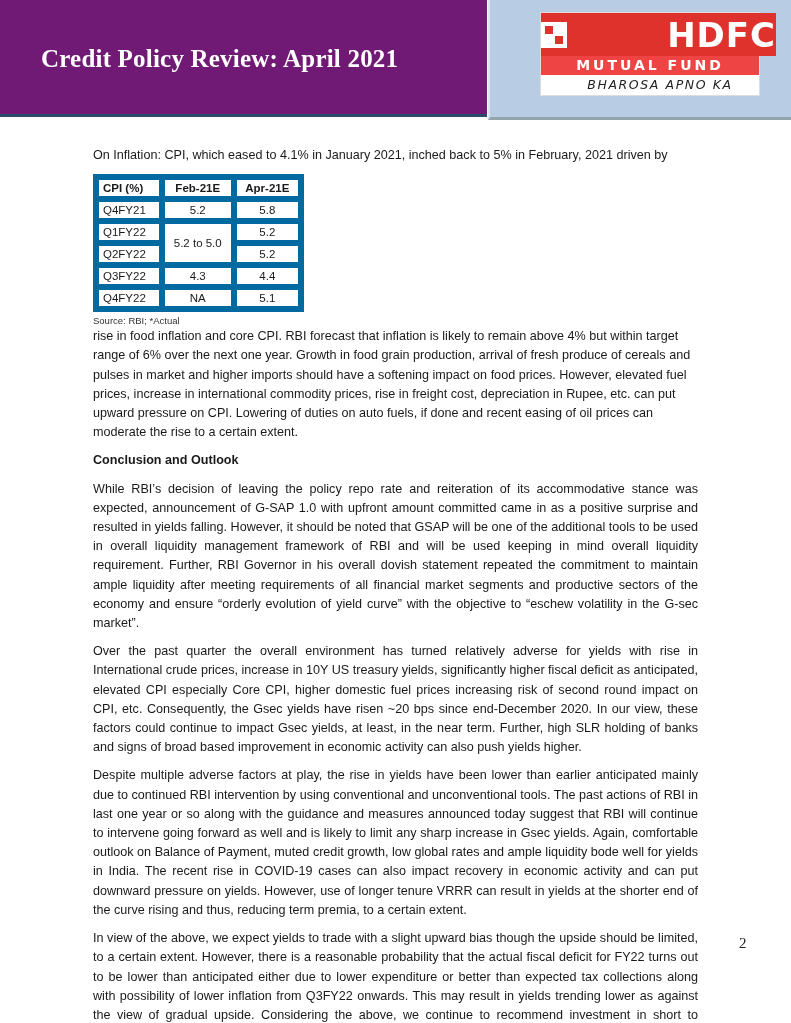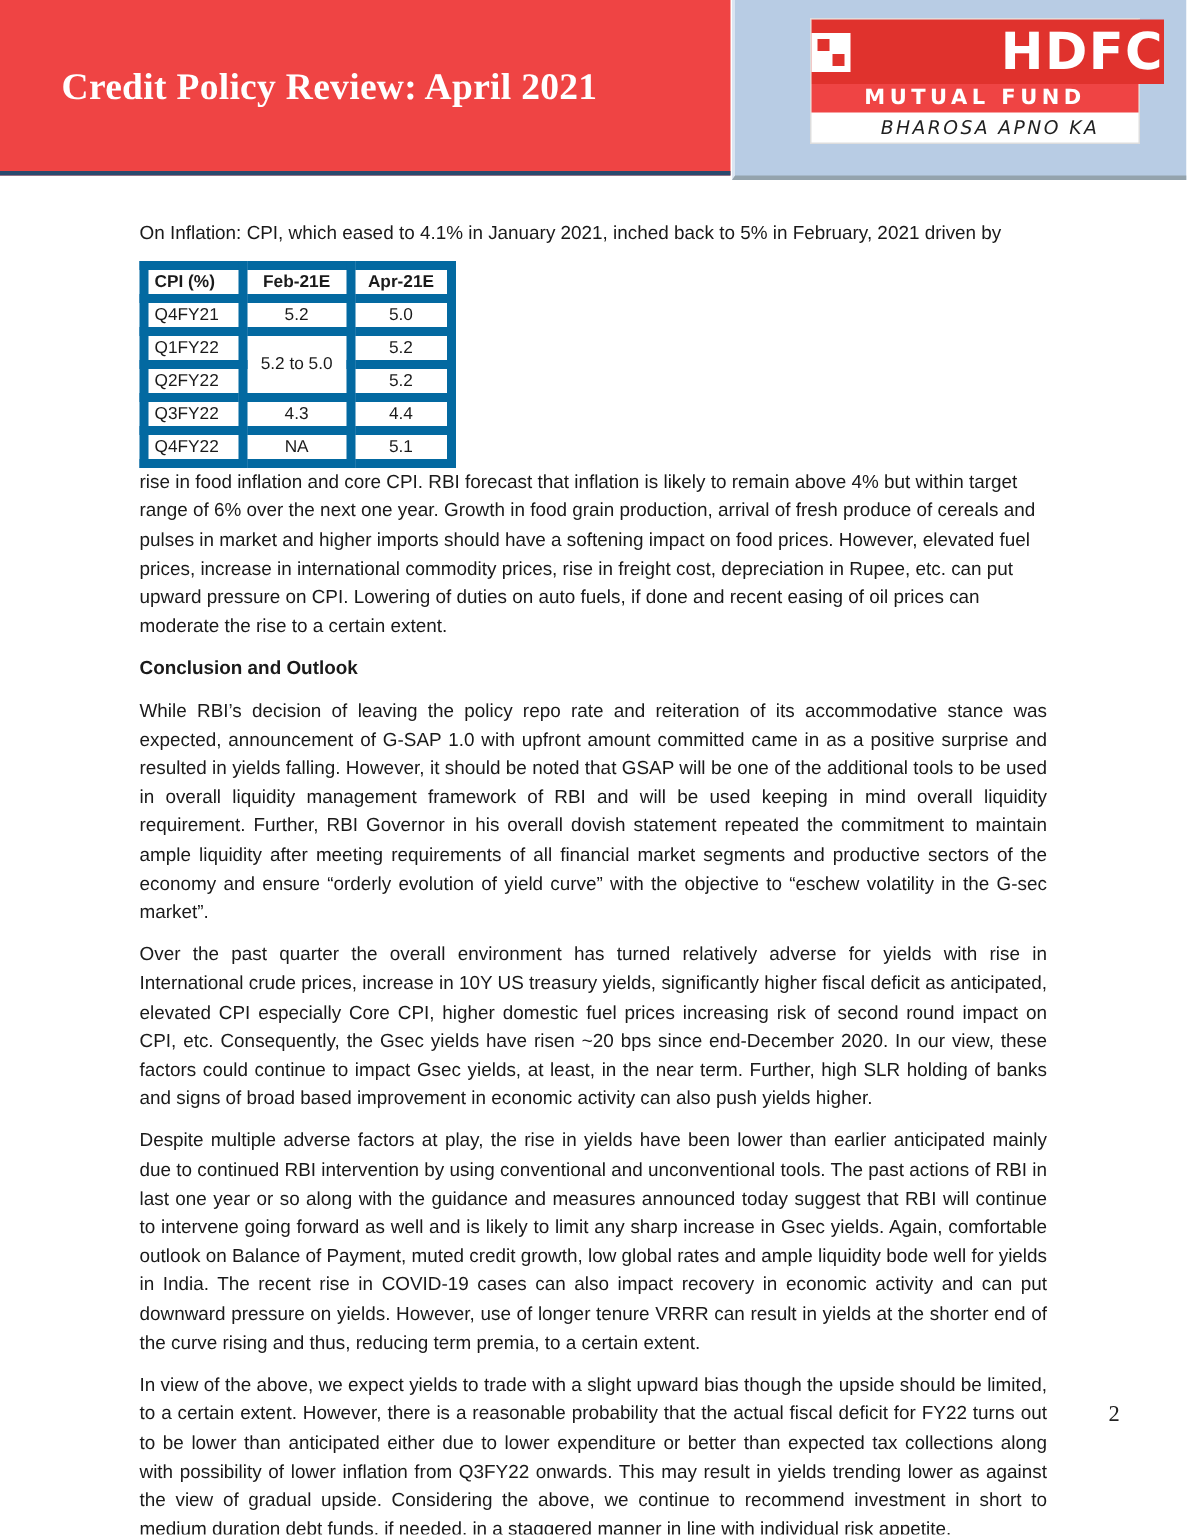--- a/index.html
+++ b/index.html
@@ -1,20 +1,20 @@
 <!DOCTYPE html>
 <html><head>
 <meta charset="utf-8">
 <style>
   html, body { margin: 0; padding: 0; background: #ffffff; }
   body { width: 791px; height: 1023px; position: relative; overflow: hidden;
          font-family: "Liberation Sans", sans-serif; color: #1a1a1a; }
 
   .header-left { position: absolute; left: 0; top: 0; width: 487px; height: 117px;
-                 background: #ef4444; border-bottom: 3px solid #2a4a6e; box-sizing: border-box; }
+                 background: #701a75; border-bottom: 3px solid #2a4a6e; box-sizing: border-box; }
   .header-title { position: absolute; left: 41px; top: 45px; font-family: "Liberation Serif", serif;
                   font-weight: bold; font-size: 25px; color: #ffffff; letter-spacing: 0.2px; }
   .header-right { position: absolute; left: 488px; top: 0; width: 303px; height: 120px;
                   background: #b8cce4; border-left: 2px solid #dbe5f1; border-bottom: 3px solid #94a3ad;
                   box-sizing: border-box; }
 
   .logo { position: absolute; left: 540px; top: 12px; width: 218px; height: 82px;
           background: #ffffff; border: 1px solid #dddddd; }
   .logo-top { position: absolute; left: 0; top: 0; width: 235px; height: 43px; background: #e0322d;
               display: flex; align-items: center; justify-content: space-between; }
@@ -70,21 +70,21 @@
           <tr>
             <th class="first">CPI (%)</th>
             <th>Feb-21E</th>
             <th>Apr-21E</th>
           </tr>
         </thead>
         <tbody>
           <tr>
             <td class="first">Q4FY21</td>
             <td>5.2</td>
-            <td>5.0</td>
+            <td>5.8</td>
           </tr>
           <tr>
             <td class="first">Q1FY22</td>
             <td rowspan="2">5.2 to 5.0</td>
             <td>5.2</td>
           </tr>
           <tr>
             <td class="first">Q2FY22</td>
             <td>5.2</td>
           </tr>
@@ -93,20 +93,21 @@
             <td>4.3</td>
             <td>4.4</td>
           </tr>
           <tr>
             <td class="first">Q4FY22</td>
             <td>NA</td>
             <td>5.1</td>
           </tr>
         </tbody>
       </table>
+      <span class="source" style="display:block">Source: RBI; *Actual</span>
     
     <span>rise in food inflation and core CPI. RBI forecast that inflation is likely to remain above 4% but within target range of 6% over the next one year. Growth in food grain production, arrival of fresh produce of cereals and pulses in market and higher imports should have a softening impact on food prices. However, elevated fuel prices, increase in international commodity prices, rise in freight cost, depreciation in Rupee, etc. can put upward pressure on CPI. Lowering of duties on auto fuels, if done and recent easing of oil prices can moderate the rise to a certain extent.</span>
   <p></p>
 
   <div class="section-heading">Conclusion and Outlook</div>
   <p>While RBI’s decision of leaving the policy repo rate and reiteration of its accommodative stance was expected, announcement of G-SAP 1.0 with upfront amount committed came in as a positive surprise and resulted in yields falling. However, it should be noted that GSAP will be one of the additional tools to be used in overall liquidity management framework of RBI and will be used keeping in mind overall liquidity requirement. Further, RBI Governor in his overall dovish statement repeated the commitment to maintain ample liquidity after meeting requirements of all financial market segments and productive sectors of the economy and ensure “orderly evolution of yield curve” with the objective to “eschew volatility in the G-sec market”.</p>
   <p>Over the past quarter the overall environment has turned relatively adverse for yields with rise in International crude prices, increase in 10Y US treasury yields, significantly higher fiscal deficit as anticipated, elevated CPI especially Core CPI, higher domestic fuel prices increasing risk of second round impact on CPI, etc. Consequently, the Gsec yields have risen ~20 bps since end-December 2020. In our view, these factors could continue to impact Gsec yields, at least, in the near term. Further, high SLR holding of banks and signs of broad based improvement in economic activity can also push yields higher.</p>
   <p>Despite multiple adverse factors at play, the rise in yields have been lower than earlier anticipated mainly due to continued RBI intervention by using conventional and unconventional tools. The past actions of RBI in last one year or so along with the guidance and measures announced today suggest that RBI will continue to intervene going forward as well and is likely to limit any sharp increase in Gsec yields.  Again, comfortable outlook on Balance of Payment, muted credit growth, low global rates and ample liquidity bode well for yields in India. The recent rise in COVID-19 cases can also impact recovery in economic activity and can put downward pressure on yields. However, use of longer tenure VRRR can result in yields at the shorter end of the curve rising and thus, reducing term premia, to a certain extent.</p>
   <p>In view of the above, we expect yields to trade with a slight upward bias though the upside should be limited, to a certain extent. However, there is a reasonable probability that the actual fiscal deficit for FY22 turns out to be lower than anticipated either due to lower expenditure or better than expected tax collections along with possibility of lower inflation from Q3FY22 onwards. This may result in yields trending lower as against the view of gradual upside. Considering the above, we continue to recommend investment in short to medium duration debt funds, if needed, in a staggered manner in line with individual risk appetite.</p>
 </div>

